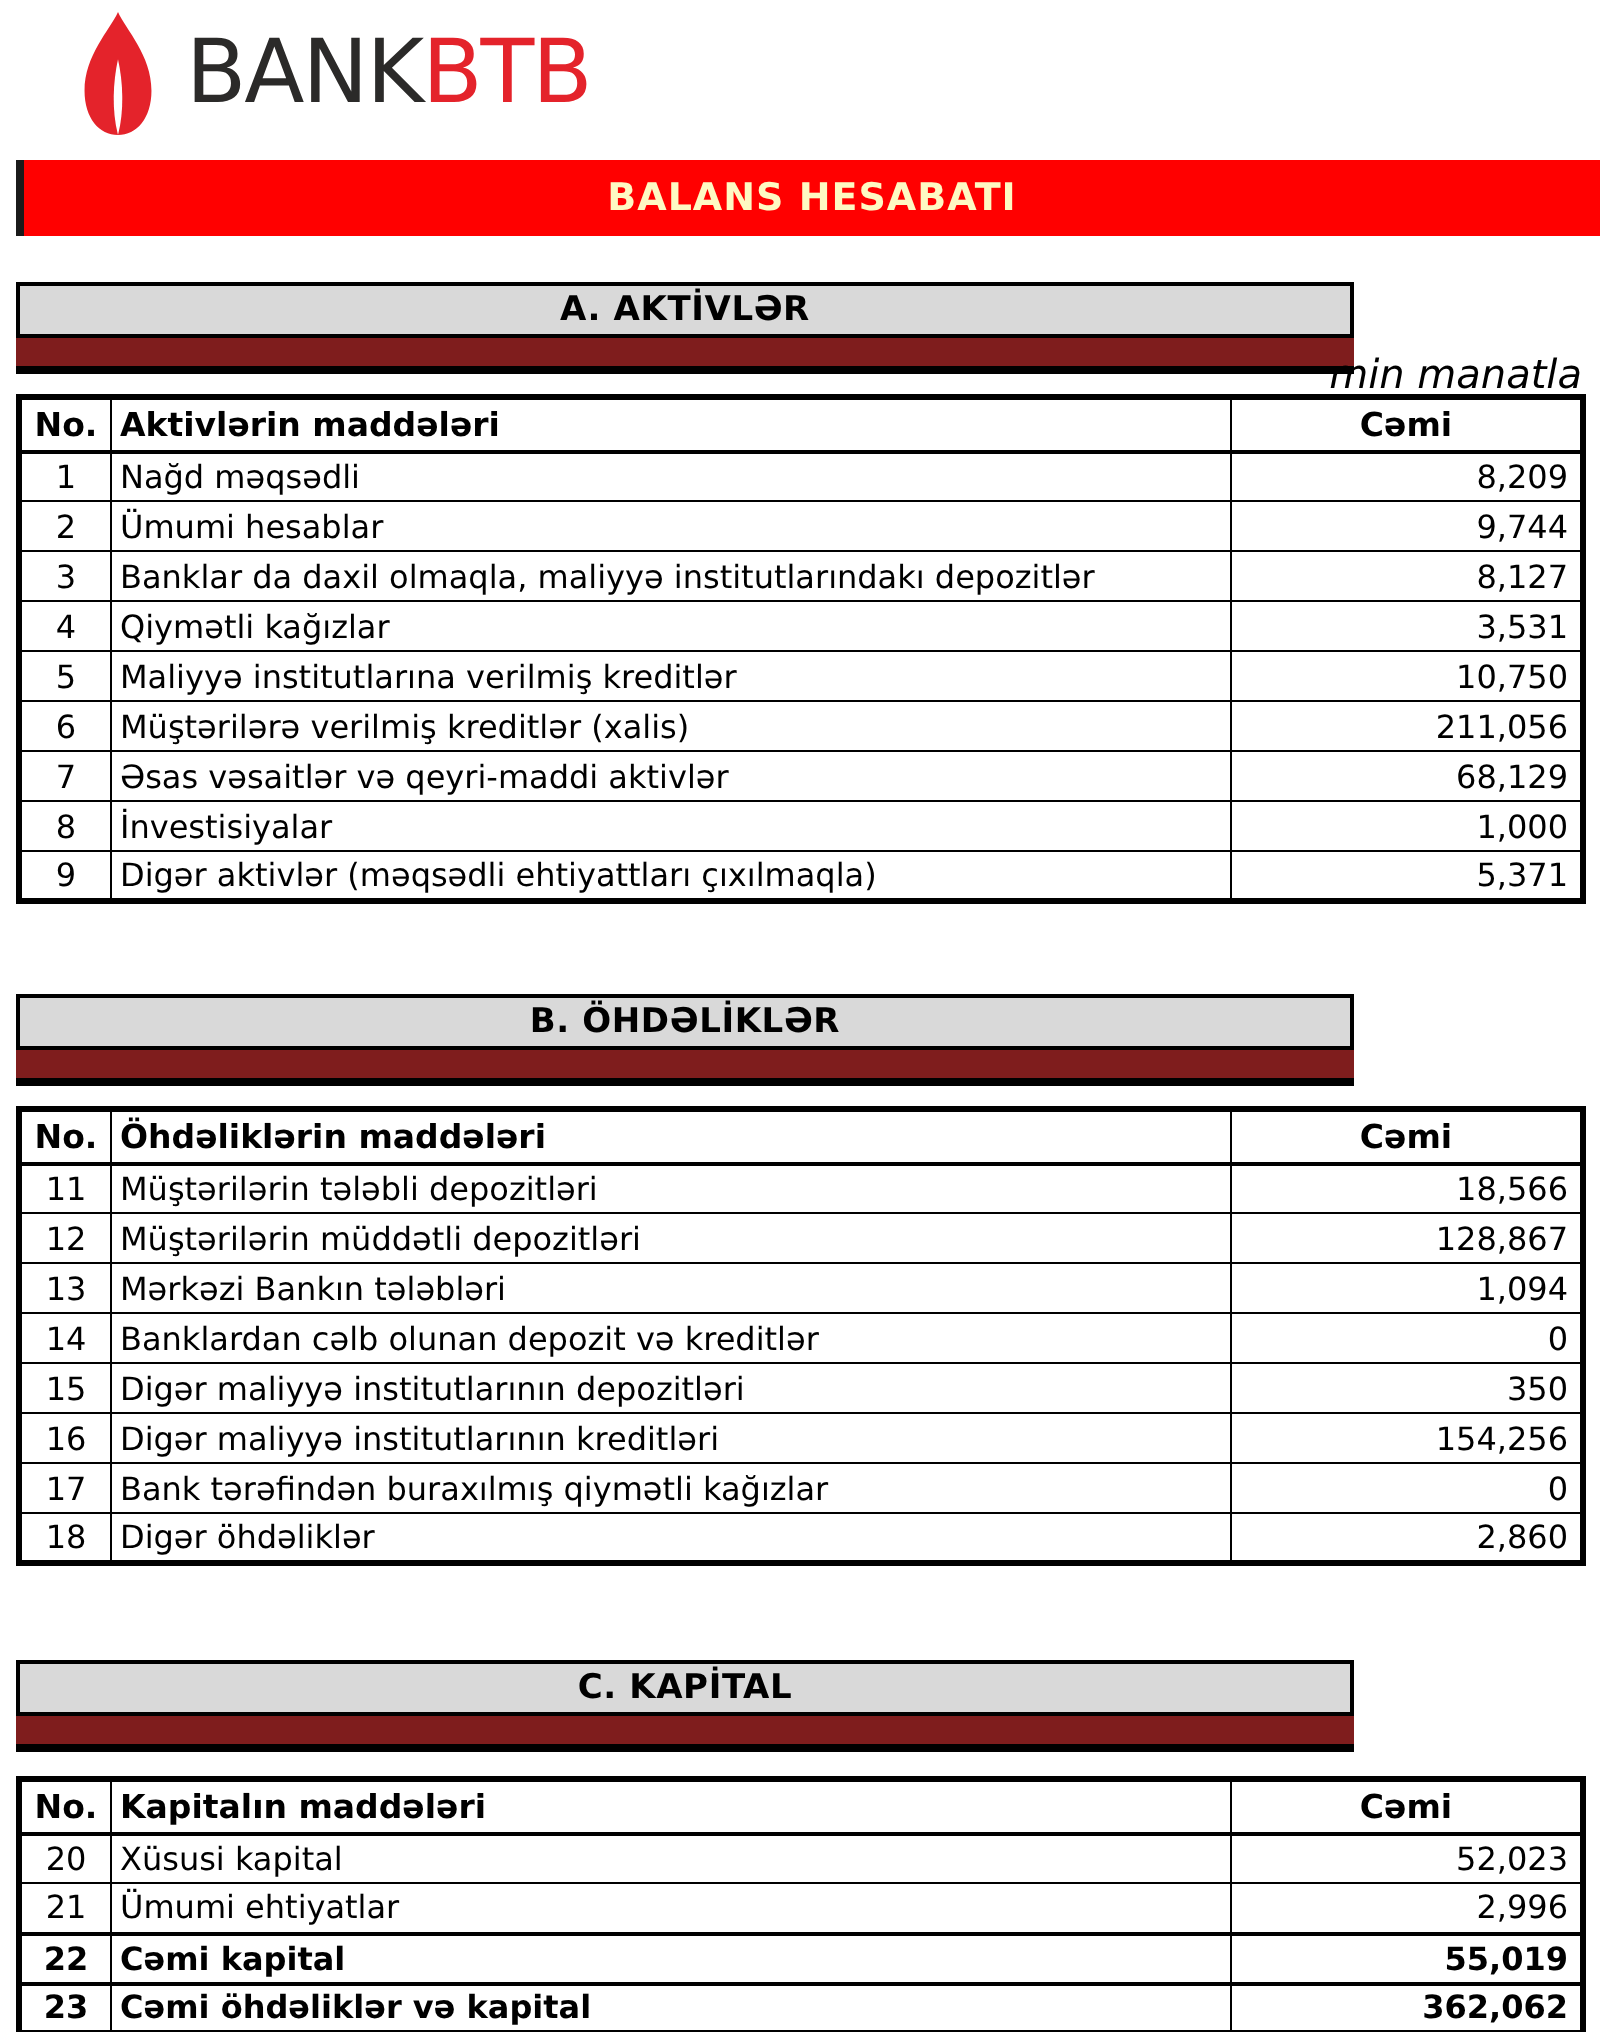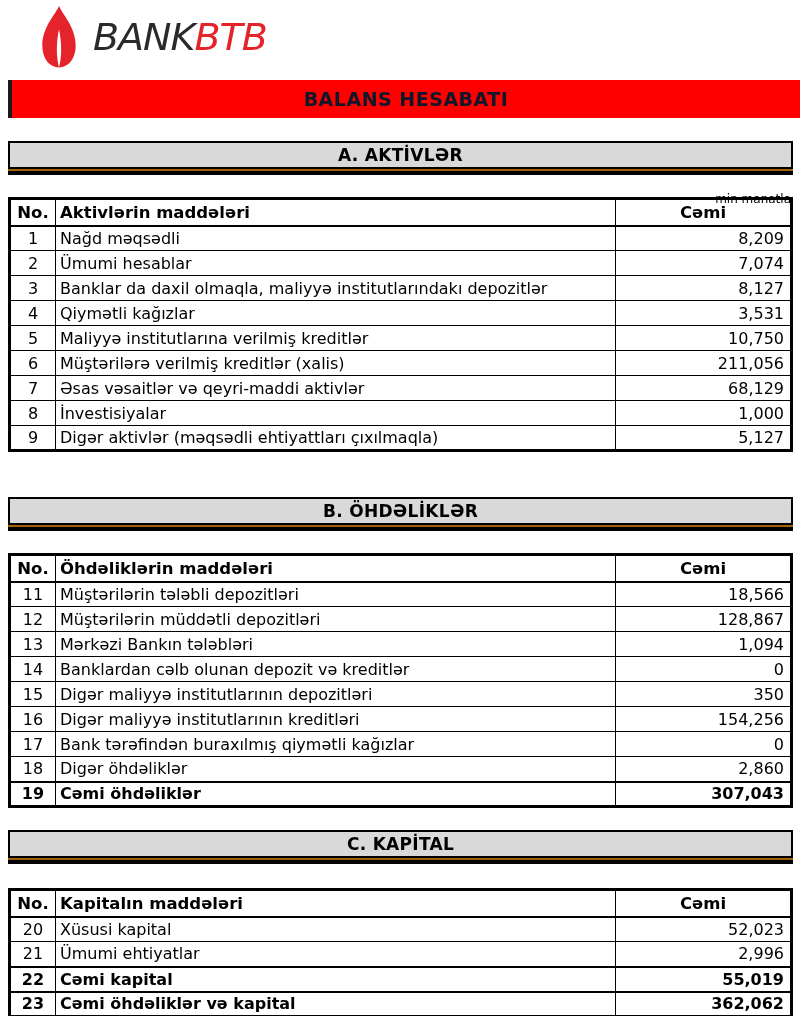--- a/index.html
+++ b/index.html
@@ -11,57 +11,57 @@
     color: #000;
     overflow: hidden;
   }
 
   
   .logo-row {
     position: absolute; top: 6px; left: 34px;
     display: flex; align-items: center;
   }
   .flame { width: 50px; height: 62px; margin-right: 9px; }
-  .logo-text { font-size: 38px; font-weight: 400; letter-spacing: -1px; line-height: 1; font-style: italic; }
+  .logo-text { font-size: 44px; font-weight: 400; letter-spacing: -1px; line-height: 1; }
   .logo-bank { color: #2b2a29; }
   .logo-btb  { color: #e4232b; }
 
   
   .banner {
     position: absolute; top: 80px; left: 8px; right: 0; height: 38px;
     background: #ff0000;
     border-left: 4px solid #1a1a1a;
     display: flex; align-items: center; justify-content: center;
   }
   .banner-title {
-    color: #0f172a; font-weight: bold; font-size: 19px; letter-spacing: 0.5px;
+    color: #fef9c3; font-weight: bold; font-size: 19px; letter-spacing: 0.5px;
   }
 
   
   .section-bar-outer {
-    position: absolute; left: 8px; width: 785px;
+    position: absolute; left: 8px; width: 669px;
     border-bottom: 4px solid #000;
-    padding-bottom: 2px;
-    background: #a16207;
+    padding-bottom: 14px;
+    background: #7f1d1d;
   }
   .section-bar {
     background: #d9d9d9;
     border: 2px solid #000;
     height: 28px;
     display: flex; align-items: center; justify-content: center;
   }
   .section-title { font-weight: bold; font-size: 17px; letter-spacing: 0.3px; }
   #bar-a { top: 141px; }
   #bar-b { top: 497px; }
   #bar-c { top: 830px; }
 
   
   .unit-note {
-    position: absolute; top: 192px; right: 9px;
-    font-size: 12px;
+    position: absolute; top: 175px; right: 9px;
+    font-style: italic; font-size: 20px;
   }
 
   
   .table-wrap { position: absolute; left: 8px; width: 785px; }
   #table-a { top: 197px; }
   #table-b { top: 553px; }
   #table-c { top: 888px; }
 
   table {
     width: 100%;
@@ -133,21 +133,21 @@
       </thead>
       <tbody>
         <tr>
           <td class="c-no">1</td>
           <td class="c-item">Nağd məqsədli</td>
           <td class="c-value">8,209</td>
         </tr>
         <tr>
           <td class="c-no">2</td>
           <td class="c-item">Ümumi hesablar</td>
-          <td class="c-value">7,074</td>
+          <td class="c-value">9,744</td>
         </tr>
         <tr>
           <td class="c-no">3</td>
           <td class="c-item">Banklar da daxil olmaqla, maliyyə institutlarındakı depozitlər</td>
           <td class="c-value">8,127</td>
         </tr>
         <tr>
           <td class="c-no">4</td>
           <td class="c-item">Qiymətli kağızlar</td>
           <td class="c-value">3,531</td>
@@ -168,21 +168,21 @@
           <td class="c-value">68,129</td>
         </tr>
         <tr>
           <td class="c-no">8</td>
           <td class="c-item">İnvestisiyalar</td>
           <td class="c-value">1,000</td>
         </tr>
         <tr>
           <td class="c-no">9</td>
           <td class="c-item">Digər aktivlər (məqsədli ehtiyattları çıxılmaqla)</td>
-          <td class="c-value">5,127</td>
+          <td class="c-value">5,371</td>
         </tr>
       </tbody>
     </table>
   </div>
 
 <div class="section-bar-outer" id="bar-b">
   <div class="section-bar">
     <span class="section-title">B. ÖHDƏLİKLƏR</span>
   </div>
 </div>
@@ -235,25 +235,20 @@
         <tr>
           <td class="c-no">17</td>
           <td class="c-item">Bank tərəfindən buraxılmış qiymətli kağızlar</td>
           <td class="c-value">0</td>
         </tr>
         <tr>
           <td class="c-no">18</td>
           <td class="c-item">Digər öhdəliklər</td>
           <td class="c-value">2,860</td>
         </tr>
-        <tr class="total-row">
-          <td class="c-no">19</td>
-          <td class="c-item">Cəmi öhdəliklər</td>
-          <td class="c-value">307,043</td>
-        </tr>
       </tbody>
     </table>
   </div>
 
 <div class="section-bar-outer" id="bar-c">
   <div class="section-bar">
     <span class="section-title">C. KAPİTAL</span>
   </div>
 </div>
 

